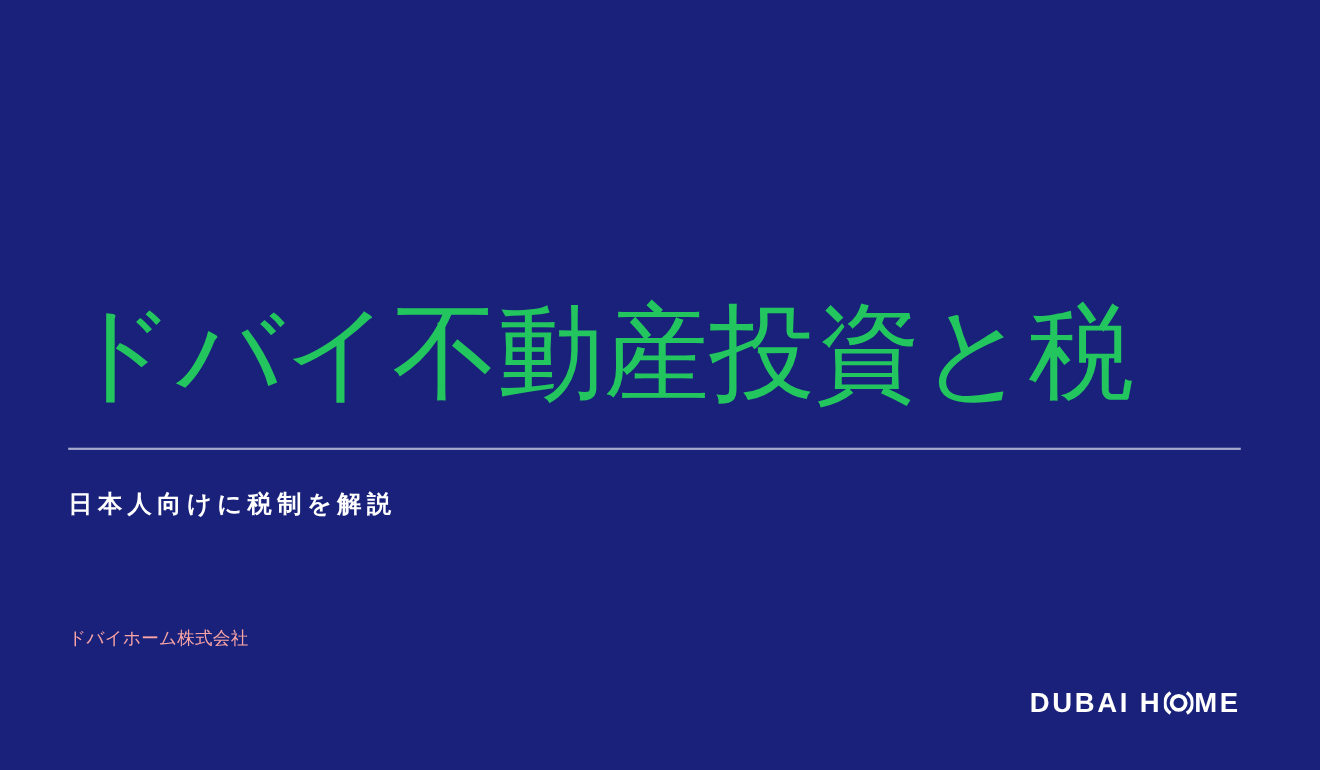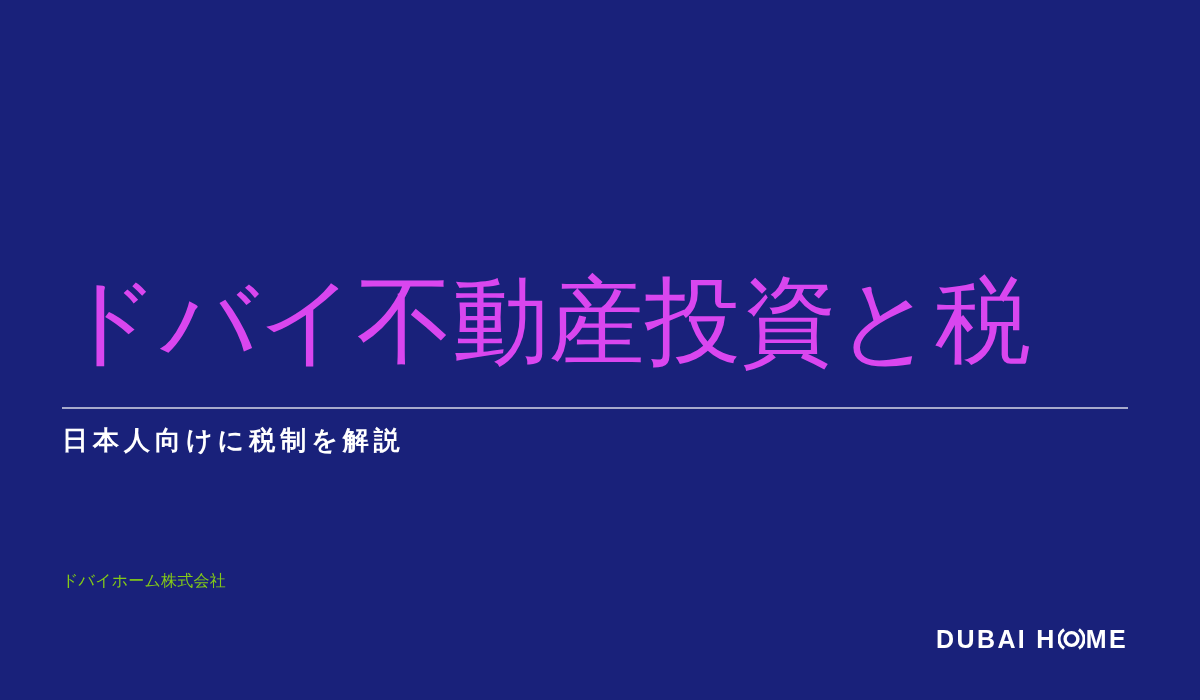--- a/index.html
+++ b/index.html
@@ -27,63 +27,63 @@
     left: 62px;
     top: 268px;
     width: 1070px;
   }
   .slide-title {
     margin: 0;
     font-family: "Liberation Serif", "DejaVu Serif", serif;
     font-weight: 400;
     font-size: 96px;
     line-height: 1.12;
-    color: #d946ef;
+    color: #22c55e;
     letter-spacing: 0px;
     white-space: nowrap;
   }
 
   
   .divider {
     position: absolute;
     left: 62px;
     top: 407px;
     width: 1066px;
     height: 2px;
     background: rgba(255, 255, 255, 0.62);
   }
 
   
   .slide-subtitle {
     position: absolute;
     left: 62px;
-    top: 424px;
+    top: 444px;
     margin: 0;
     font-family: "Liberation Sans", "DejaVu Sans", sans-serif;
     font-weight: 700;
-    font-size: 26px;
+    font-size: 22px;
     line-height: 1.3;
     color: #ffffff;
     letter-spacing: 5px;
     white-space: nowrap;
   }
 
   
   .footer-meta {
     position: absolute;
     left: 62px;
     top: 567px;
     color: #ffffff;
   }
   .footer-meta .meta-line {
     font-family: "Liberation Sans", "DejaVu Sans", sans-serif;
     font-weight: 400;
     font-size: 16px;
     line-height: 27px;
-    color: #84cc16;
+    color: #fca5a5;
     letter-spacing: 0.2px;
     white-space: nowrap;
   }
 
   
   .brand-logo {
     position: absolute;
     right: 72px;
     top: 624px;
     display: flex;

